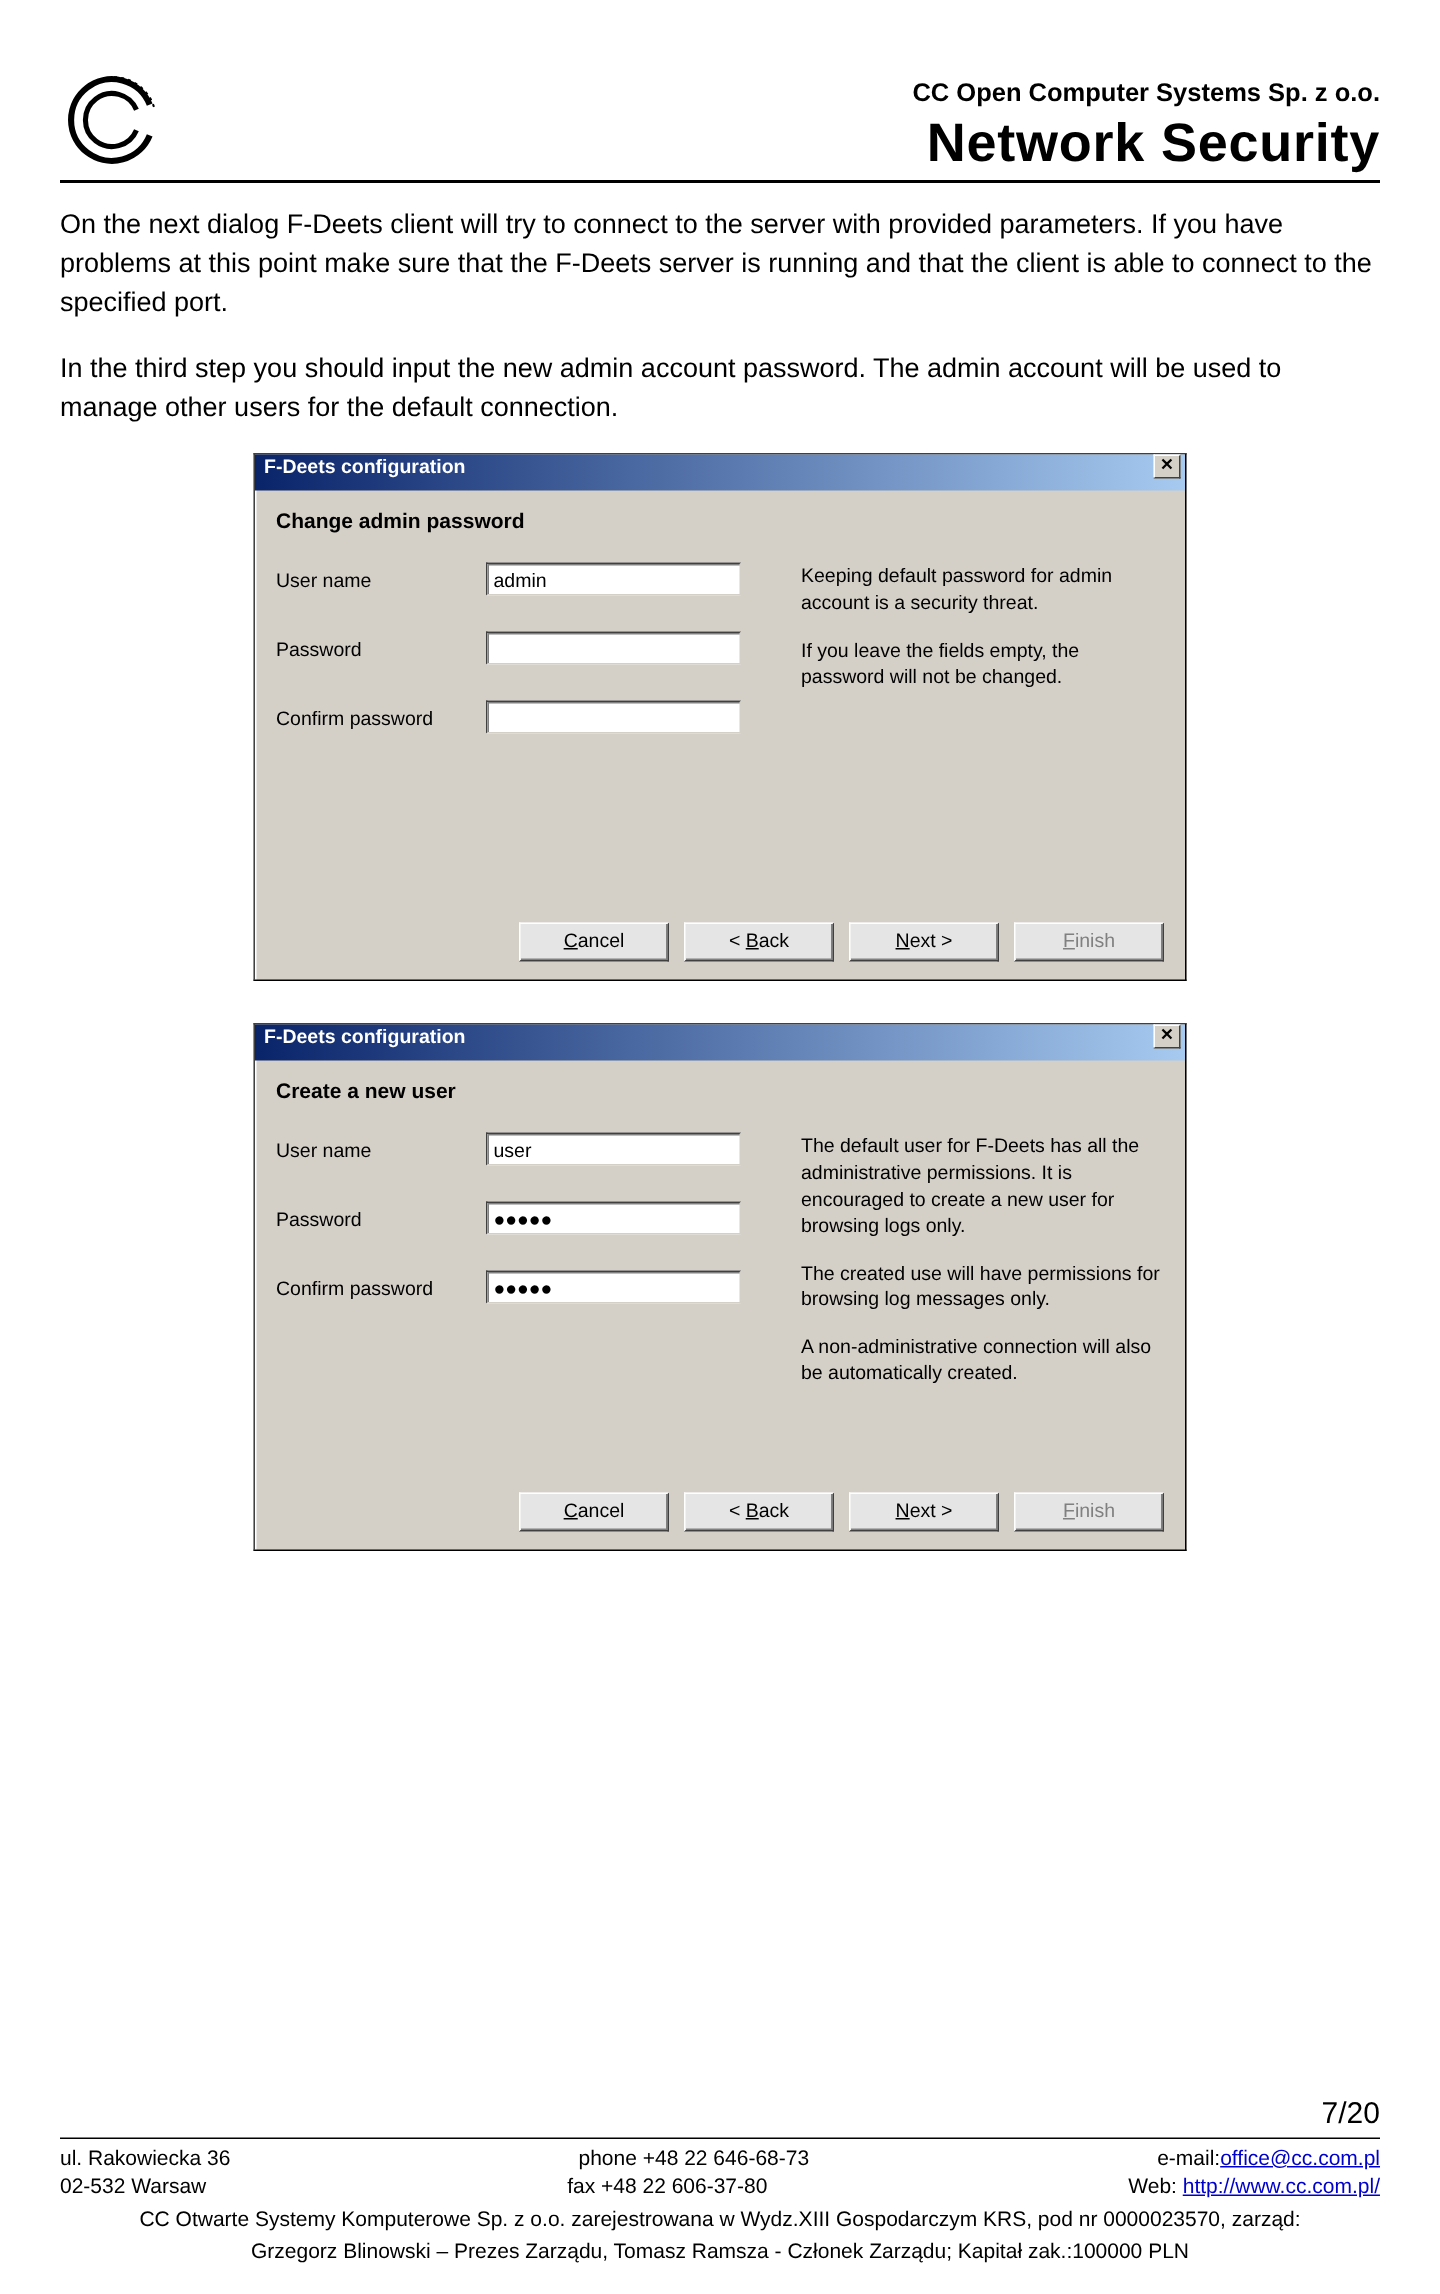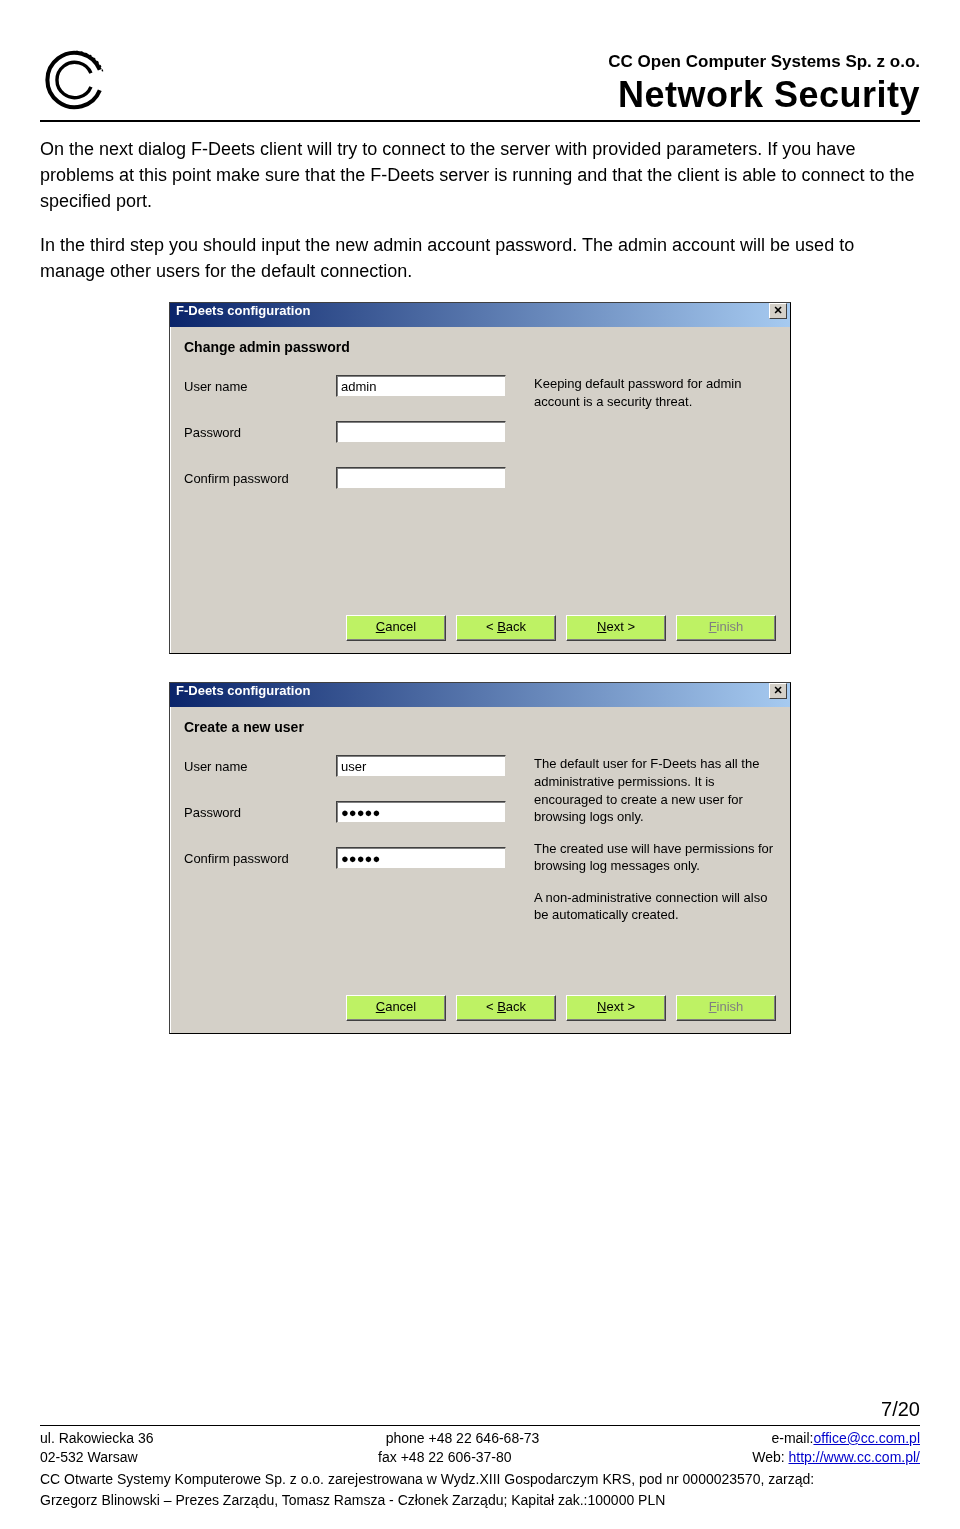--- a/index.html
+++ b/index.html
@@ -86,21 +86,20 @@
   .dlg-body {
     display: flex;
     gap: 20px;
     min-height: 200px;
   }
   .dlg-left { flex: 0 0 330px; }
   .field-row {
     display: flex;
     align-items: center;
     margin-bottom: 24px;
-    gap: 12px;
   }
   .field-label { width: 140px; }
   .text-input {
     width: 170px;
     height: 22px;
     background: #fff;
     border: 1px solid #7f9db9;
     border-top-color: #404040;
     border-left-color: #404040;
     border-right-color: #d4d0c8;
@@ -118,21 +117,21 @@
   .dlg-right p { margin-bottom: 14px; }
   .btn-row {
     display: flex;
     justify-content: flex-end;
     gap: 10px;
     margin-top: 40px;
   }
   .win-btn {
     width: 100px;
     height: 26px;
-    background: #bef264;
+    background: #e5e5e5;
     border: 1px solid #404040;
     border-top-color: #fff; border-left-color: #fff;
     box-shadow: inset -1px -1px 0 #808080;
     font-family: Tahoma, Arial, sans-serif;
     font-size: 13px;
     text-align: center;
     line-height: 22px;
     cursor: default;
   }
   .win-btn.disabled { color: #808080; }
@@ -150,21 +149,21 @@
     display: flex;
     justify-content: space-between;
     border-top: 1px solid #000;
     padding-top: 3px;
   }
   .footer-top2 {
     display: flex;
     justify-content: space-between;
   }
   .footer-legal {
-    text-align: left;
+    text-align: center;
     font-size: 14px;
     margin-top: 2px;
   }
   .pagenum {
     text-align: right;
     font-size: 20px;
     margin-bottom: 2px;
   }
   .link { color: #0000cc; text-decoration: underline; text-align: right; }
 </style>
@@ -207,20 +206,21 @@
               <span class="field-label">Password</span>
               <input class="text-input" value="" style="">
             </div>
             <div class="field-row">
               <span class="field-label">Confirm password</span>
               <input class="text-input" value="" style="">
             </div>
           </div>
           <div class="dlg-right">
             <p>Keeping default password for admin account is a security threat.</p>
+            <p>If you leave the fields empty, the password will not be changed.</p>
           </div>
         </div>
         <div class="btn-row">
           <div class="win-btn"><span class="ul">C</span>ancel</div>
           <div class="win-btn">&lt; <span class="ul">B</span>ack</div>
           <div class="win-btn"><span class="ul">N</span>ext &gt;</div>
           <div class="win-btn disabled"><span class="ul">F</span>inish</div>
         </div>
       </div>
     </div>

